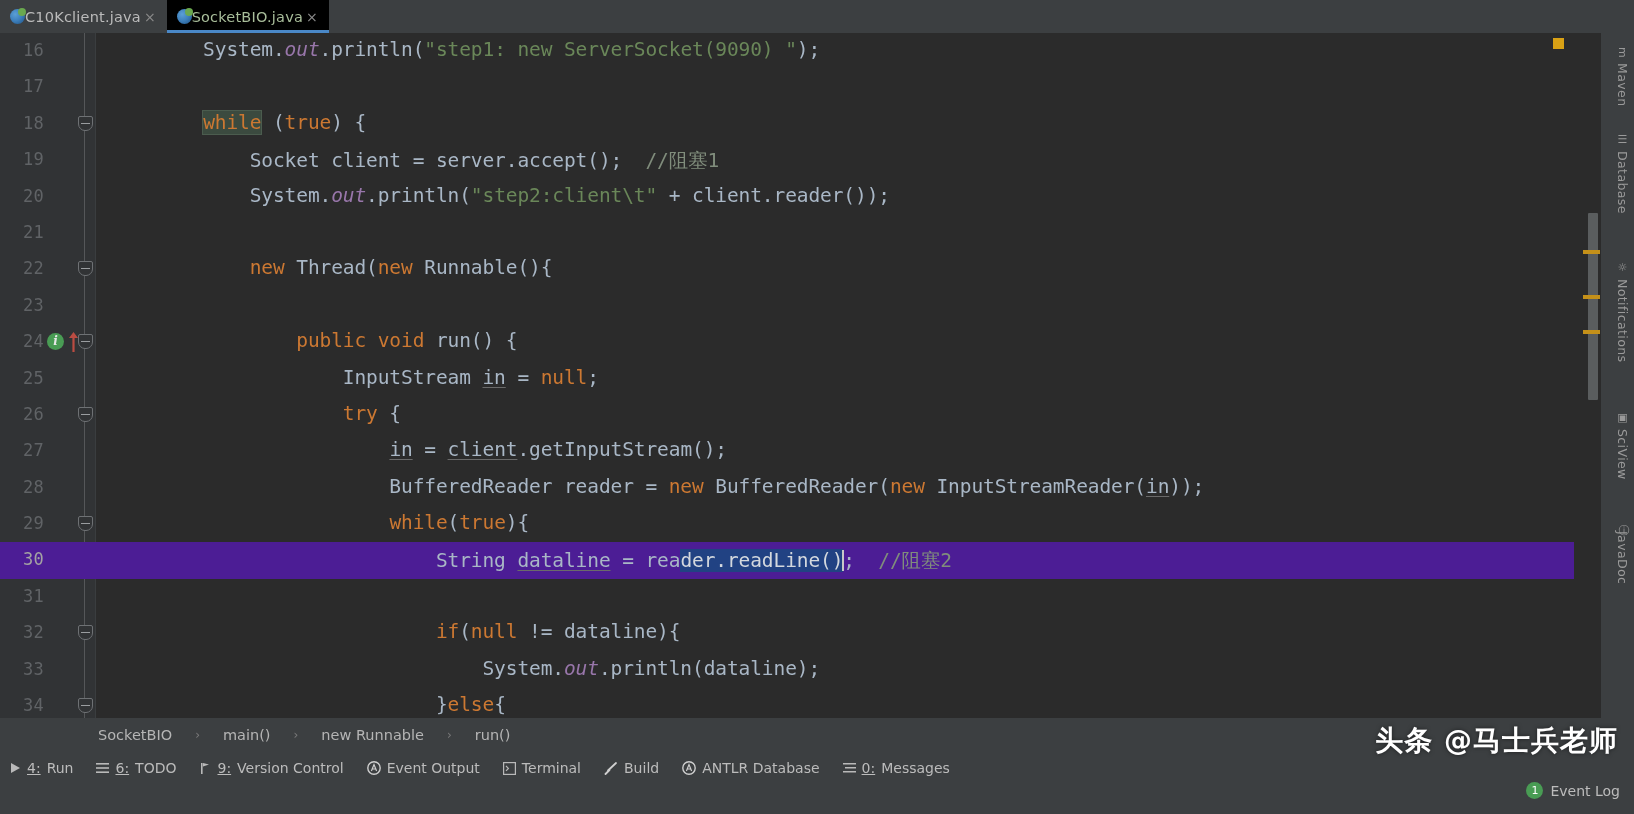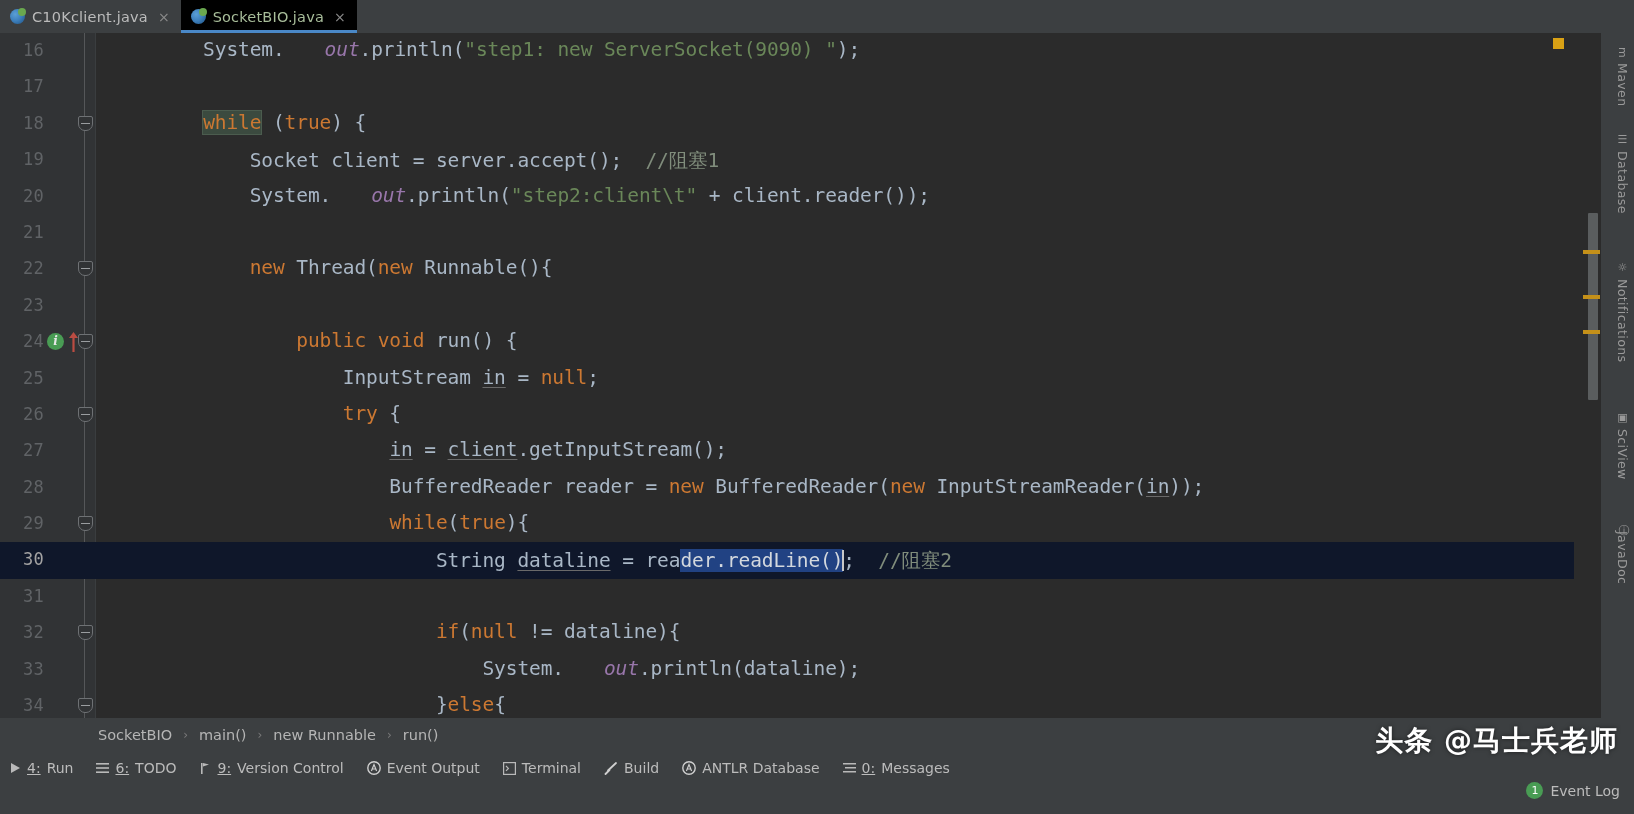--- a/index.html
+++ b/index.html
@@ -10,21 +10,21 @@
     overflow: hidden;
   }
   #app { position: relative; width: 1634px; height: 814px; background: #2b2b2b; }
 
   
   .tabbar {
     position: absolute; left: 0; top: 0; width: 1634px; height: 33px;
     background: #3c3f41; display: flex; align-items: stretch;
   }
   .tab {
-    display: flex; align-items: center; gap: 7px;
+    display: flex; align-items: center; 
     padding: 0 11px 0 10px; height: 33px; position: relative;
     font-size: 14.5px; color: #bbbbbb; white-space: nowrap;
   }
   .tab.active { background: #000000; color: #a8bd9a; }
   .tab.active::after {
     content: ""; position: absolute; left: 0; right: 0; bottom: 0;
     height: 3px; background: #4a88c7;
   }
   .tab-icon {
     width: 15px; height: 15px; border-radius: 50%;
@@ -62,21 +62,21 @@
   .code {
     position: absolute; left: 110px; top: 5px; white-space: pre;
     font-family: "DejaVu Sans Mono", monospace;
     font-size: 19.5px; color: #a9b7c6; letter-spacing: -0.1px;
   }
 
   
   .kw  { color: #cc7832; }
   .str { color: #6a8759; }
   .cmt { color: #808d7c; }
-  .fld { color: #9876aa; font-style: italic; margin-left: 40px; }
+  .fld { color: #9876aa; font-style: italic; }
   .id  { color: #a9b7c6; }
   .u   { text-decoration: underline; text-decoration-color: #6a6a6a; text-underline-offset: 3px; }
   .kwhl { background: #3b4a3f; color: #cc7832; box-shadow: 0 0 0 1px #4b5c4e; }
   .sel { background: #214283; color: #d3d8de; }
 
   .caret {
     display: inline-block; width: 2px; height: 21px; background: #c8c8c8;
     vertical-align: -4px; margin: 0 -1px;
   }
 
@@ -94,21 +94,21 @@
   .gutter-icons { position: absolute; left: 47px; }
   .run-icon {
     position: absolute; width: 17px; height: 17px; border-radius: 50%;
     background: #499c54; color: #e8e8e8; font-size: 12px; font-weight: bold;
     font-style: italic; text-align: center; line-height: 17px;
     font-family: "DejaVu Serif", serif;
   }
   .up-arrow { position: absolute; width: 11px; height: 22px; }
 
   
-  .row.current { background: #0f172a; }
+  .row.current { background: #4c1d95; }
 
   
   .right-strip {
     position: absolute; right: 34px; top: 33px; width: 26px; height: 685px;
     background: #2b2b2b;
   }
   .sb-track { position: absolute; right: 34px; top: 33px; width: 13px; height: 685px; }
   .sb-thumb {
     position: absolute; right: 36px; top: 213px; width: 10px; height: 187px;
     background: #5a5d5e; border-radius: 1px;
@@ -134,21 +134,21 @@
     writing-mode: vertical-rl;
     font-size: 12.5px; color: #9a9a9a; white-space: nowrap; letter-spacing: .4px;
     display: flex; align-items: center; gap: 5px;
   }
   .vtab .vico { font-size: 11px; }
 
   
   .breadcrumb {
     position: absolute; left: 0; top: 718px; width: 1634px; height: 33px;
     background: #3c3f41; display: flex; align-items: center;
-    padding-left: 96px; gap: 0px;
+    padding-left: 96px; gap: 12px;
   }
   .crumb { font-size: 14.5px; color: #b5b5b5; padding: 0 2px; }
   .crumb-sep { font-size: 12px; color: #7a7a7a; padding: 0 9px; }
 
   
   .statusbar {
     position: absolute; left: 0; top: 751px; width: 1634px; height: 63px;
     background: #3c3f41; display: flex; align-items: flex-start;
     padding-top: 5px;
   }

